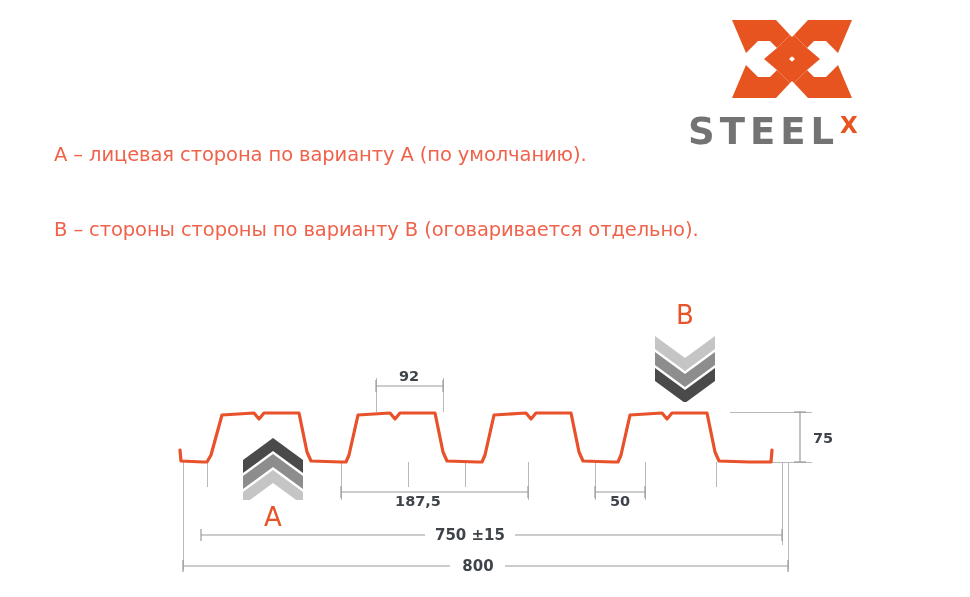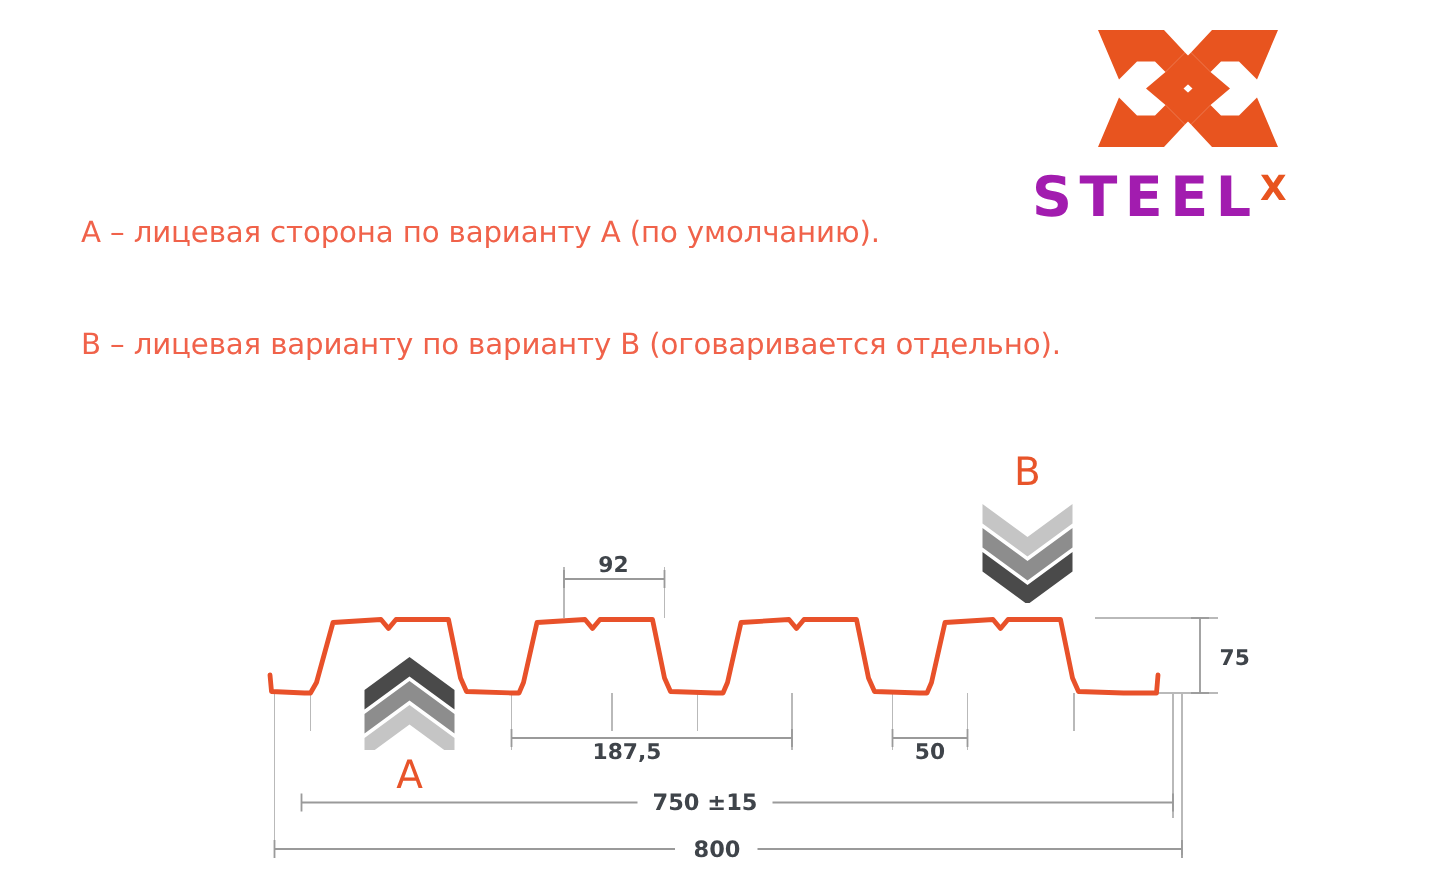--- a/index.html
+++ b/index.html
@@ -38,21 +38,21 @@
     top: 92px;
     width: 218px;
     height: 36px;
     white-space: nowrap;
   }
   .word-steel {
     font-family: "DejaVu Sans", sans-serif;
     font-size: 37px;
     font-weight: bold;
     letter-spacing: 5px;
-    color: #a21caf;
+    color: #737373;
     vertical-align: baseline;
   }
   .word-x {
     font-family: "DejaVu Sans", sans-serif;
     font-size: 23px;
     font-weight: bold;
     color: #e8541f;
     vertical-align: baseline;
     position: relative;
     top: -11px;
@@ -120,21 +120,21 @@
       <path d="M64 17 L77 30 L90 41 L77 52 L64 65 L52 53 L65 41 L52 29 Z" fill="#e8541f"></path>
     </svg>
   </div>
 
   <div id="logo-word">
     <span class="word-steel">STEEL</span><span class="word-x">X</span>
   </div>
 </div>
 
 <div id="caption-a" class="caption">А – лицевая сторона по варианту А (по умолчанию).</div>
-<div id="caption-b" class="caption">В – лицевая варианту по варианту В (оговаривается отдельно).</div>
+<div id="caption-b" class="caption">В – стороны стороны по варианту В (оговаривается отдельно).</div>
 
 <svg id="drawing" viewBox="0 0 970 597" xmlns="http://www.w3.org/2000/svg">
 
   <g stroke="#b9b9b9" stroke-width="1" fill="none" shape-rendering="crispEdges">
 
     <line x1="183" y1="462" x2="183" y2="570"></line>
     <line x1="207" y1="462" x2="207" y2="487"></line>
     <line x1="341" y1="462" x2="341" y2="500"></line>
     <line x1="408" y1="462" x2="408" y2="487"></line>
     <line x1="465" y1="462" x2="465" y2="487"></line>

